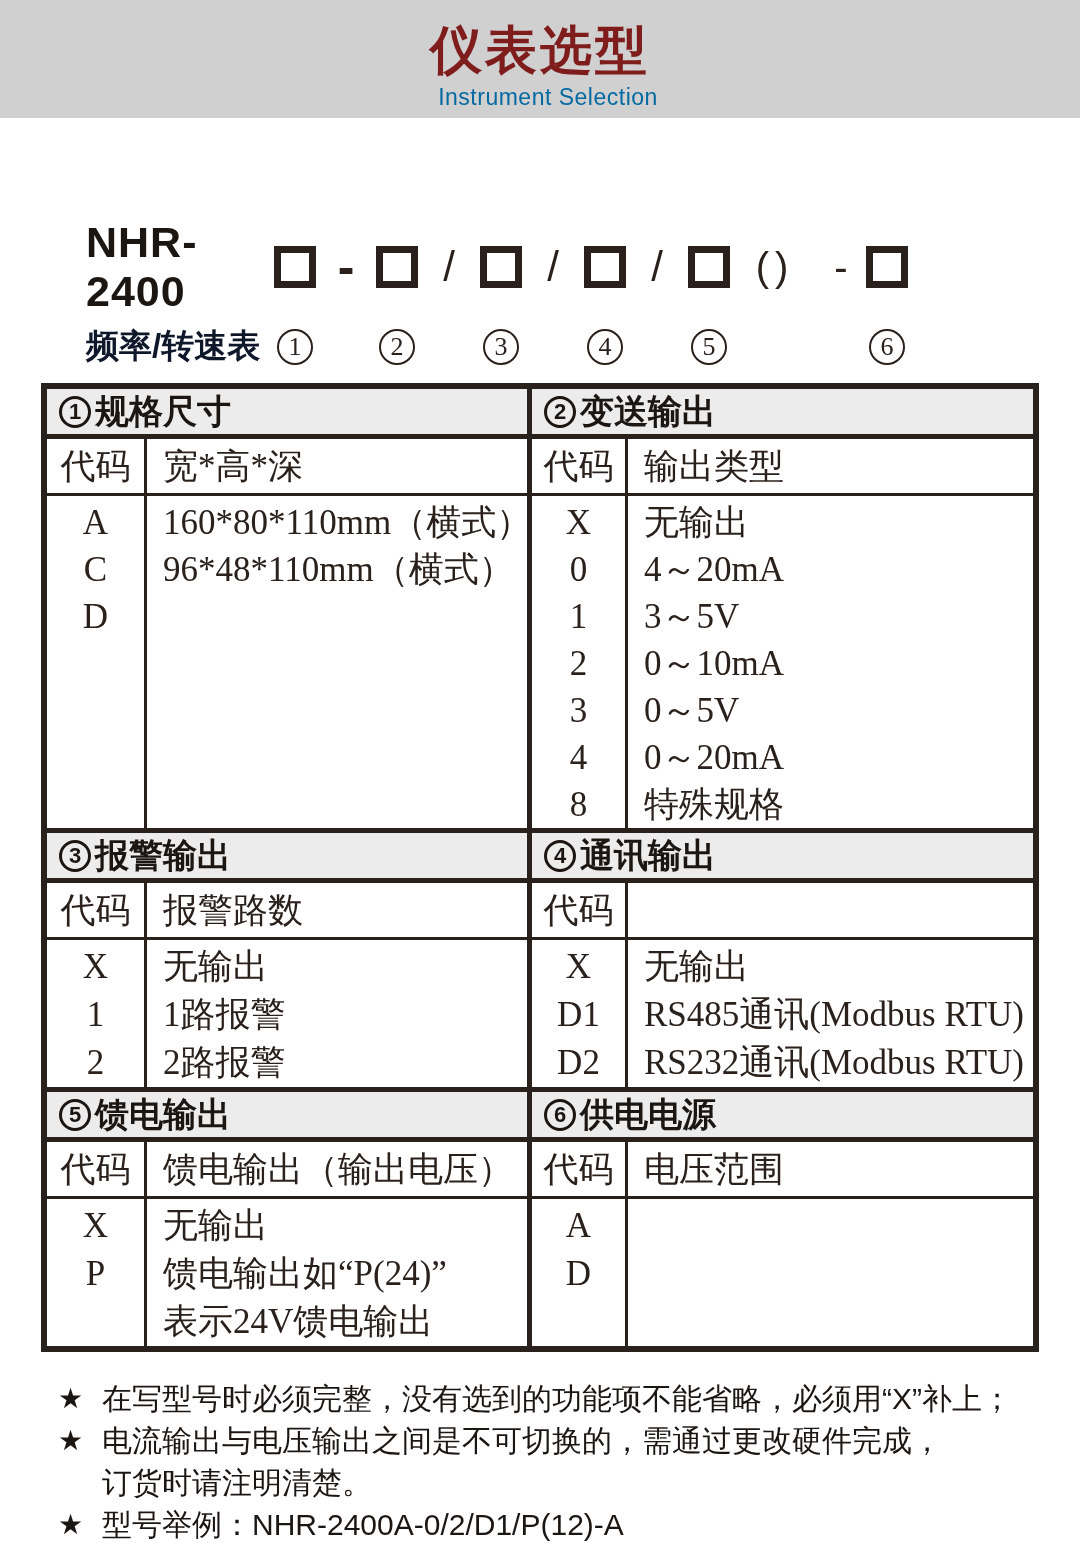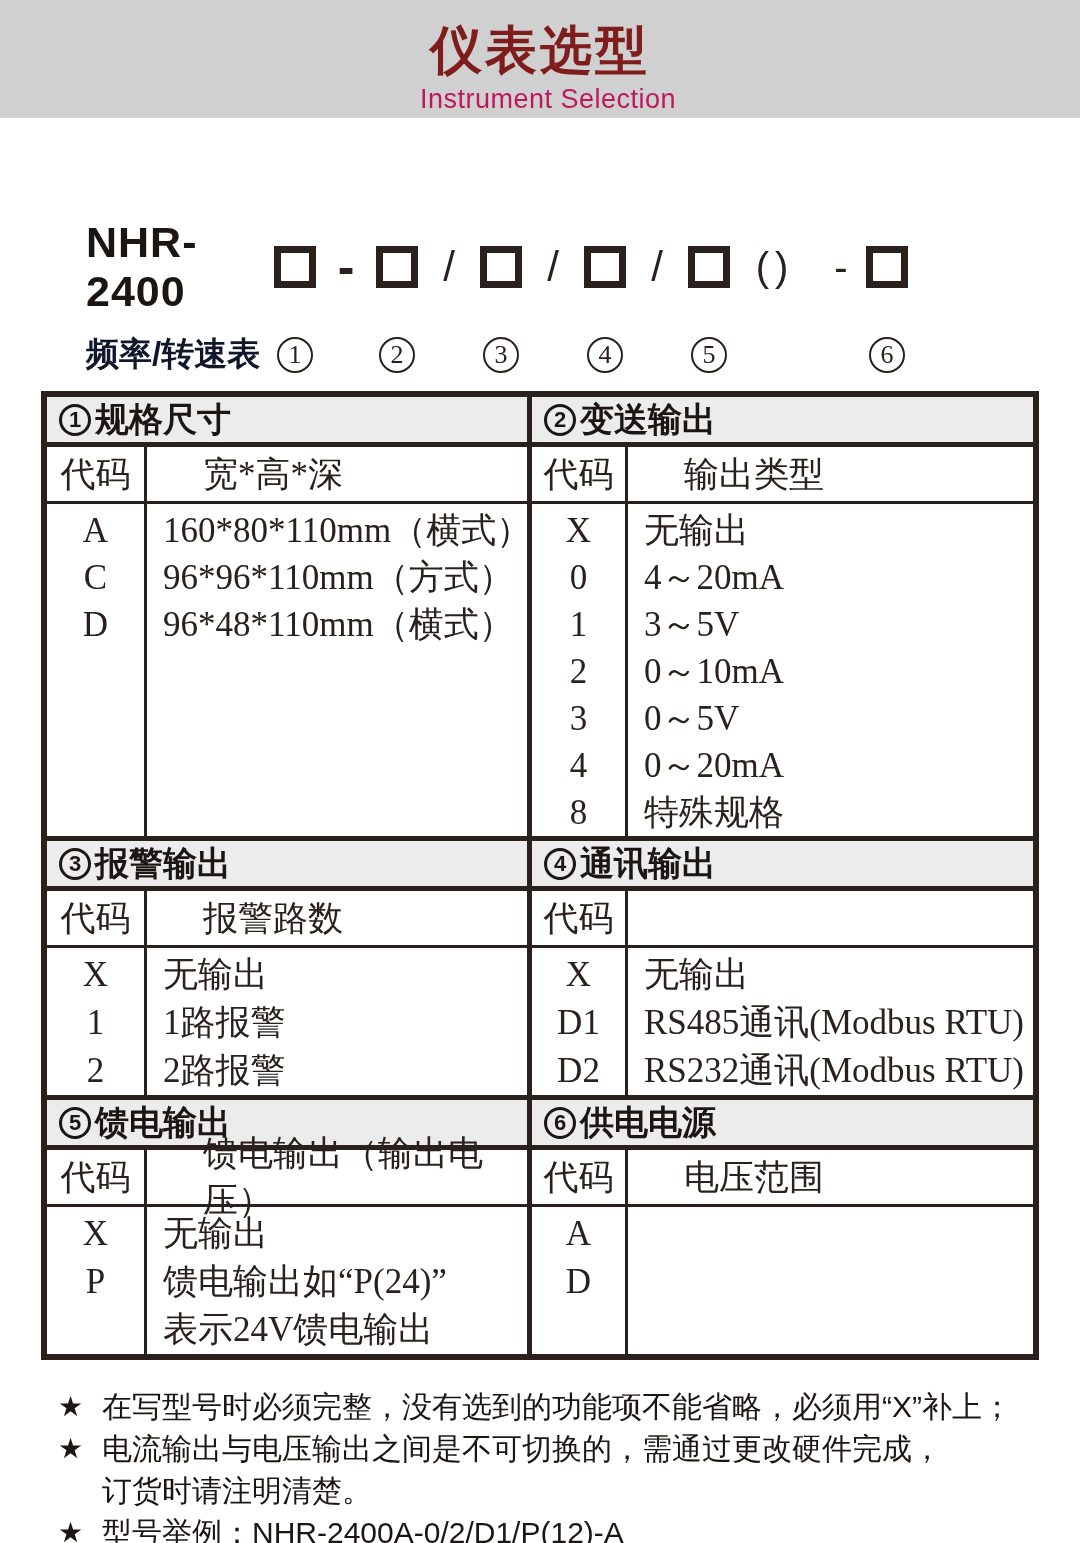--- a/index.html
+++ b/index.html
@@ -5,27 +5,27 @@
   * { box-sizing: border-box; margin: 0; padding: 0; }
   html,body { width:1080px; height:1543px; overflow:hidden; }
   body {
     background:#ffffff;
     color:#2a201c;
     font-family:"Liberation Sans","DejaVu Sans",sans-serif;
   }
   
   .top-band { width:1080px; height:118px; background:#d0d0d0; text-align:center; }
   .title { padding-top:16px; font-size:52px; font-weight:bold; letter-spacing:3px; color:#7f1d1d; }
-  .subtitle { font-size:27px; color:#be185d; margin-top:-2px; letter-spacing:0.5px;margin-left:16px; }
+  .subtitle { font-size:23px; color:#0369a1; margin-top:-2px; letter-spacing:0.5px;margin-left:16px; }
 
   
   .model {
     display:grid;
     grid-template-columns:186px 46px 56px 46px 58px 46px 58px 46px 58px 46px 86px 46px 46px;
-    row-gap:16px; align-items:center;
+    row-gap:8px; align-items:center;
     margin:100px 0 0 86px;
   }
   .m-prefix { font-size:43px; font-weight:600; letter-spacing:1px; color:#1c1613; }
   .mbox { width:42px; height:42px; border:7px solid #2a201c; background:#fff; justify-self:center; }
   .msep { text-align:center; font-size:42px; color:#2a201c; }
   .msep.dash1 { font-weight:bold; font-size:50px; line-height:42px; }
   .msep.parens { font-size:40px; letter-spacing:6px; }
   .msep.dash2 { font-size:40px; }
   .m-label { font-size:33px; font-weight:bold; color:#0f172a; }
   .circ {
@@ -54,21 +54,20 @@
   }
   .sec-header .circ-b {
     display:inline-flex; align-items:center; justify-content:center;
     width:32px; height:32px; border:3px solid #1c1613; border-radius:50%;
     font-size:22px; font-weight:bold; flex:none;
   }
   .sec-sub {
     display:flex; border-bottom:3px solid #2a201c; height:57px;
     font-family:"Liberation Serif","DejaVu Serif",serif; font-size:35px;
     align-items:center;
-    gap:40px;
   }
   .codecol { width:100px; flex:none; border-right:3px solid #2a201c; text-align:center; align-self:stretch;
     display:flex; align-items:center; justify-content:center; }
   .right .codecol { width:96px; }
   .desccol { flex:1; padding-left:16px; }
   .sec-body { display:flex; flex:1; font-family:"Liberation Serif","DejaVu Serif",serif; font-size:35px; }
   .sec-body .codecol, .sec-body .desccol { display:block; padding-top:3px; }
   .sec-body .line { line-height:47px; min-height:47px; white-space:nowrap; }
   .bandN .sec-body .line { line-height:48px; min-height:48px; }
 
@@ -122,21 +121,20 @@
       <div class="desccol">宽*高*深</div>
     </div>
     <div class="sec-body">
       <div class="codecol">
         <div class="line">A</div>
         <div class="line">C</div>
         <div class="line">D</div>
       </div>
       <div class="desccol">
         <div class="line">160*80*110mm（横式）</div>
-        <div class="line">96*96*110mm（方式）</div>
         <div class="line">96*48*110mm（横式）</div>
       </div>
     </div>
   </div>
 
   <div class="sec right">
     <div class="sec-header">
       <span class="circ-b">2</span>
       <span>变送输出</span>
     </div>

